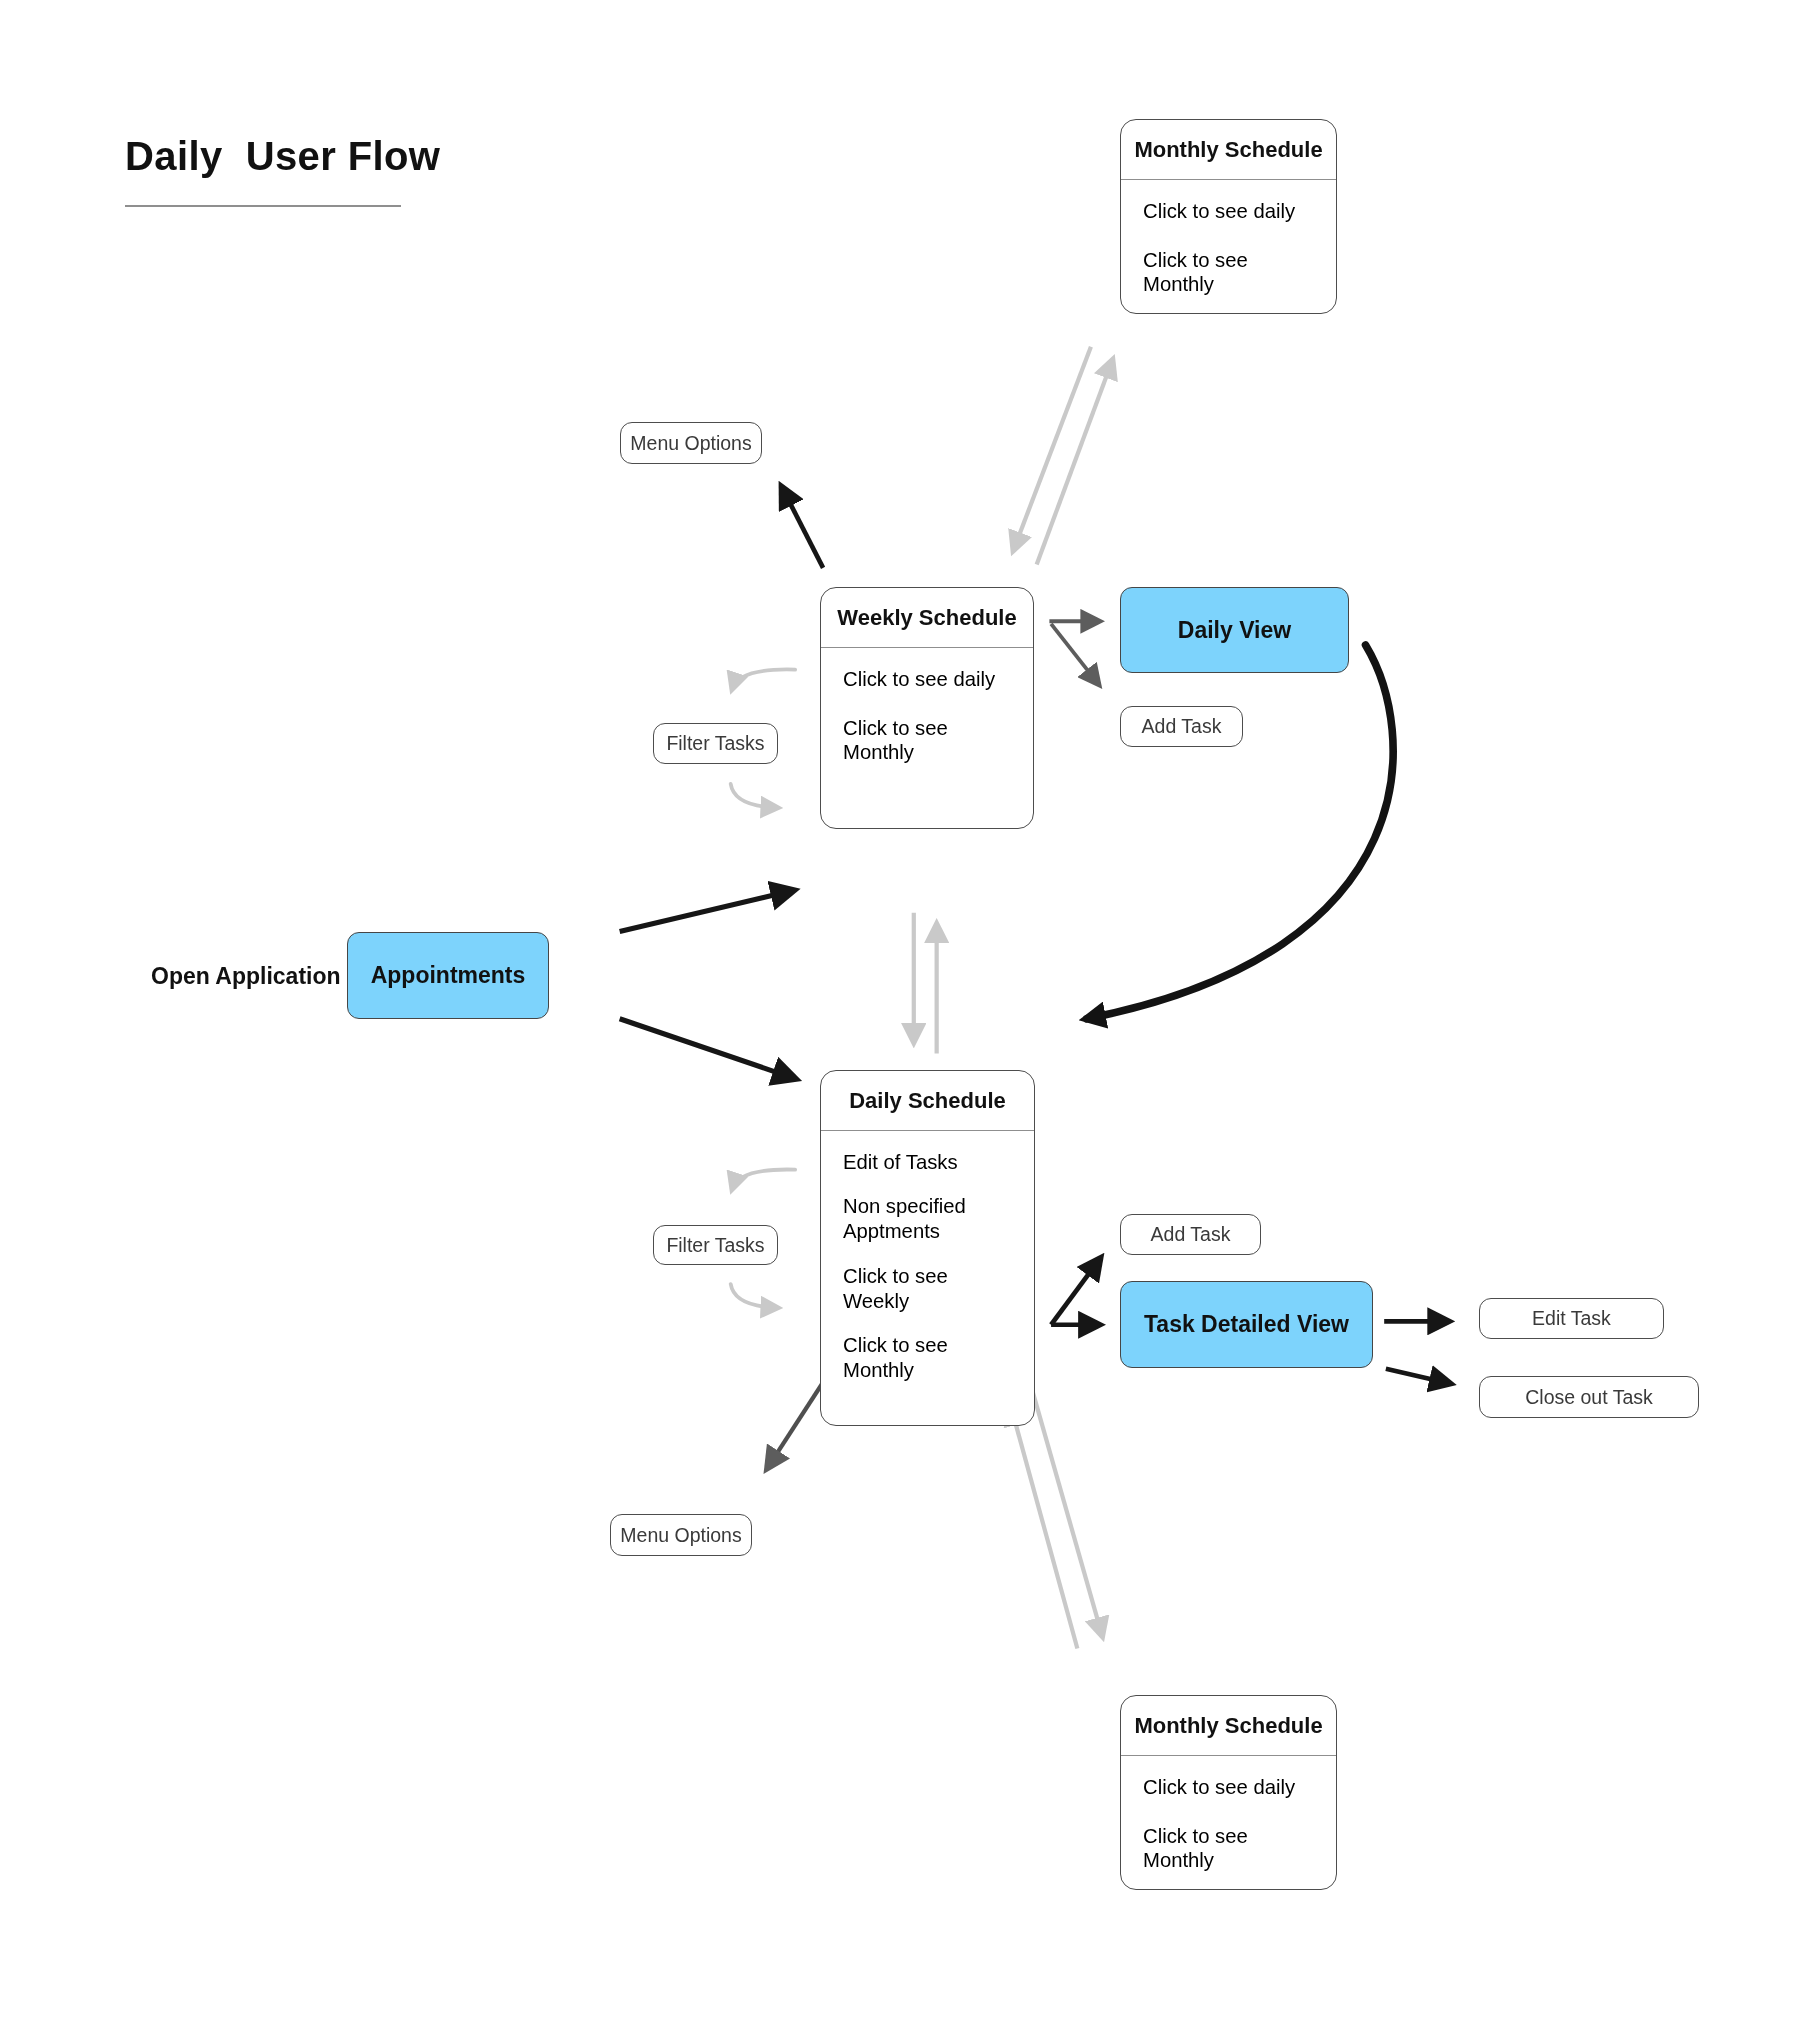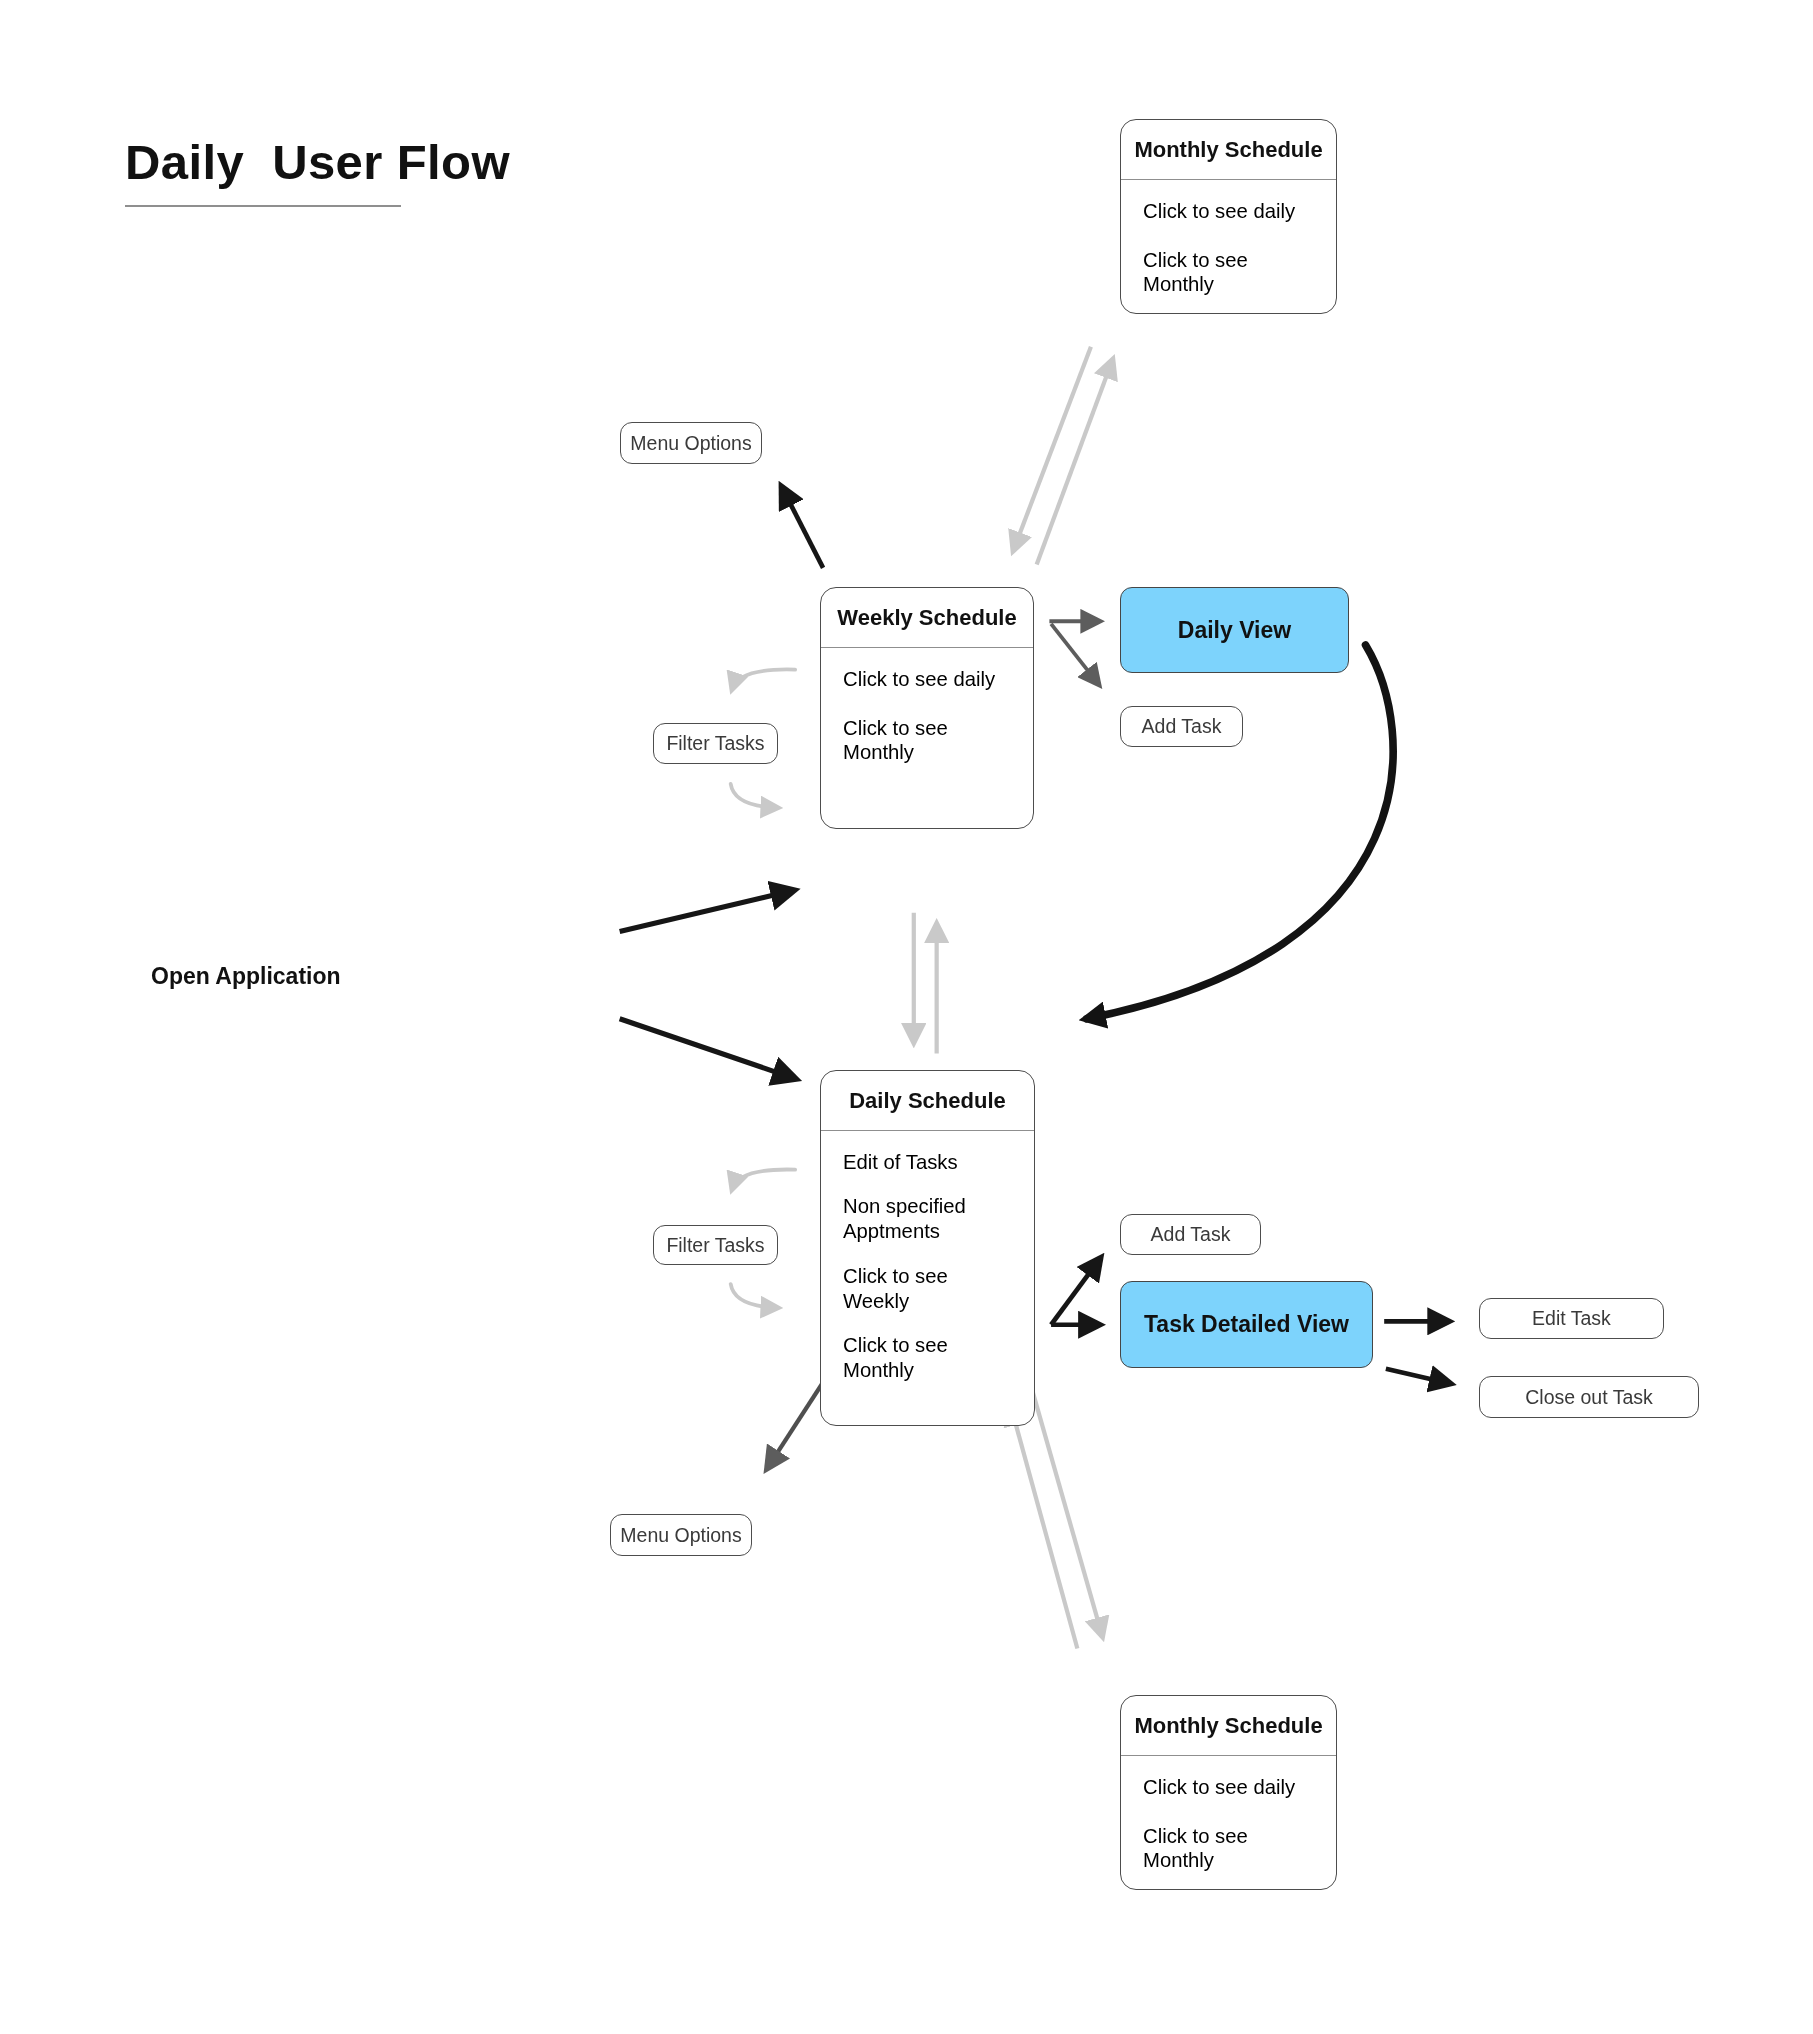--- a/index.html
+++ b/index.html
@@ -3,21 +3,21 @@
 <meta charset="utf-8">
 <style>
   html,body{margin:0;padding:0;background:#ffffff;}
   #canvas{
     position:relative;width:1814px;height:2035px;background:#ffffff;overflow:hidden;
     font-family:"Liberation Sans", sans-serif;
   }
   #arrows{position:absolute;left:0;top:0;width:1814px;height:2035px;}
   .abs{position:absolute;box-sizing:border-box;}
   .page-title{
-    font-size:49px;font-weight:700;color:#111;letter-spacing:0.4px;white-space:pre;
+    font-size:40px;font-weight:700;color:#111;letter-spacing:0.4px;white-space:pre;
   }
   .title-rule{background:#8f8f8f;height:1.7px;}
   .card{
     border:1.7px solid #4d4d4d;border-radius:16px;background:#fff;
   }
   .card-head{
     height:59px;display:flex;align-items:center;justify-content:center;
     border-bottom:0.8px solid #8f8f8f;
     font-size:22px;font-weight:700;color:#111;
   }
@@ -121,20 +121,23 @@
   <div class="abs pill" style="left:1120px;top:706px;width:123px;height:41px;">
     <span>Add Task</span>
   </div>
 
   <div class="abs pill" style="left:653px;top:723px;width:125px;height:41px;">
     <span>Filter Tasks</span>
   </div>
 
   <div class="abs floating-label" style="left:151px;top:963px;">Open Application</div>
 
+  <div class="abs bigbox" style="left:347px;top:932px;width:202px;height:87px;">
+    <span>Appointments</span>
+  </div>
 
   <div class="abs card card-daily" style="left:820px;top:1070px;width:215px;height:356px;">
     <div class="card-head">Daily Schedule</div>
     <div class="card-body">
       <div class="line">Edit of Tasks</div>
       <div class="line">Non specified Apptments</div>
       <div class="line">Click to see Weekly</div>
       <div class="line">Click to see Monthly</div>
     </div>
   </div>

